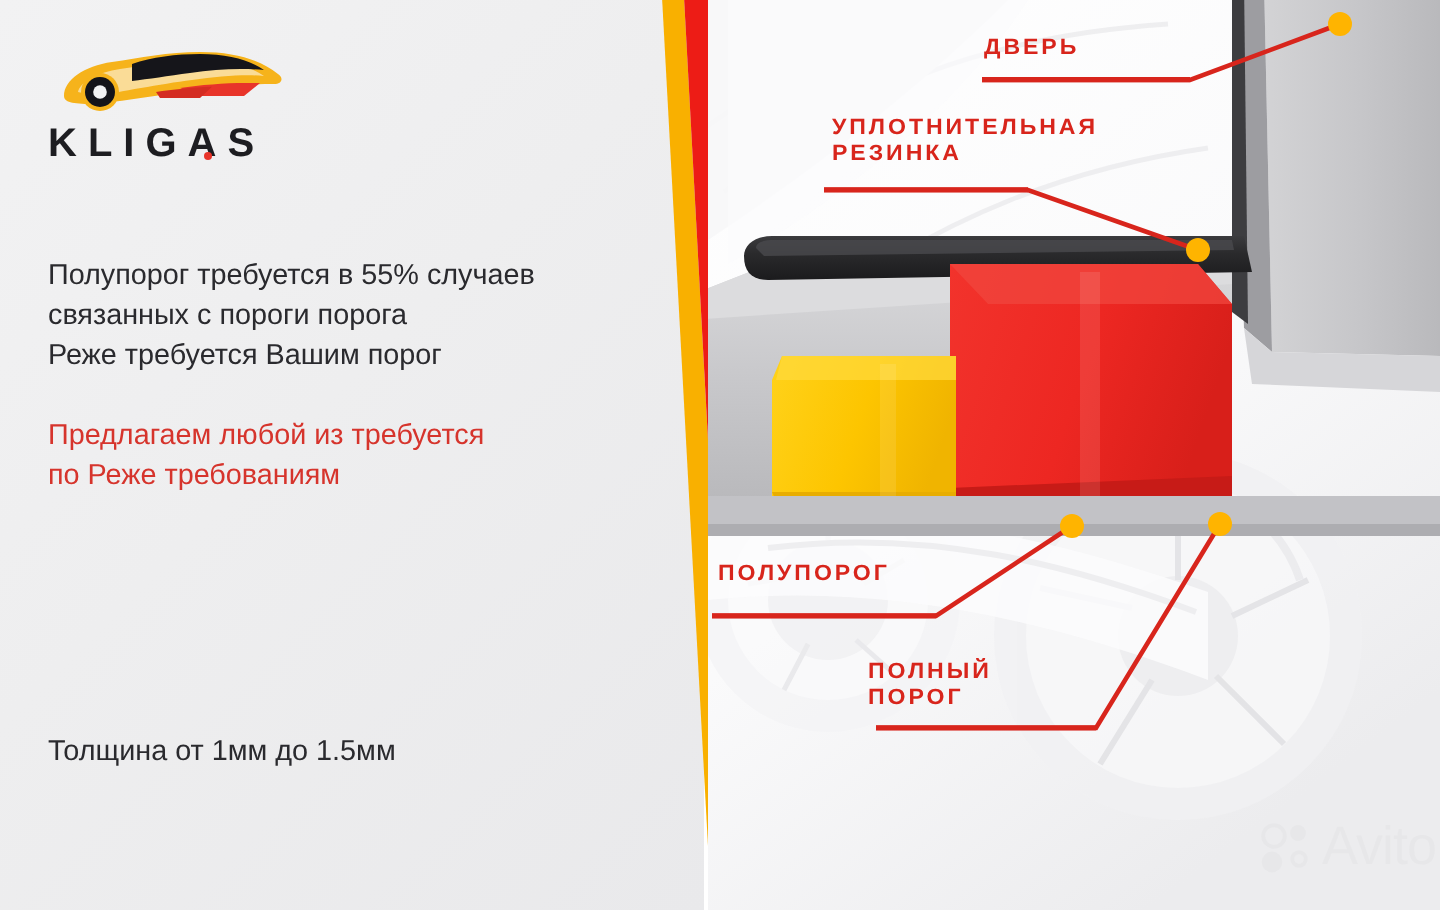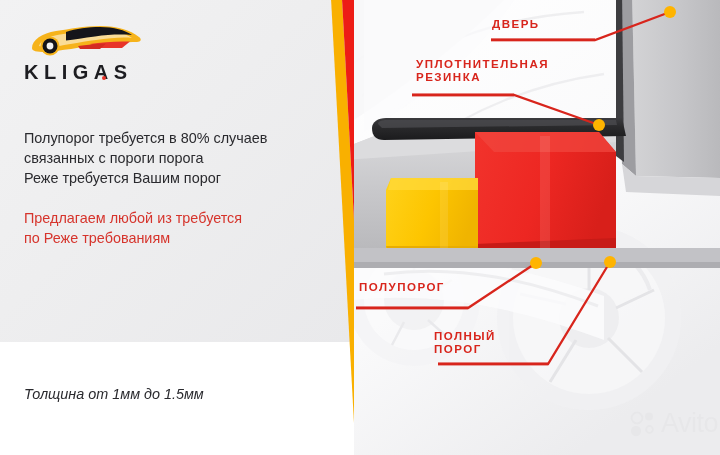--- a/index.html
+++ b/index.html
@@ -5,21 +5,21 @@
   html,body{margin:0;padding:0;background:#ffffff;}
   *{box-sizing:border-box;}
   #stage{
     position:relative;width:720px;height:455px;overflow:hidden;
     font-family:"Liberation Sans","DejaVu Sans",sans-serif;
     background:#ffffff;
   }
 
   
   .left-panel{
-    position:absolute;left:0;top:0;width:352px;height:342px;
+    position:absolute;left:0;top:0;width:352px;height:455px;
     background:linear-gradient(135deg,#f2f2f3 0%,#eeeeef 45%,#e9e9eb 100%);
     padding-left:16px;
   }
 
   
   .logo-wrap{position:absolute;left:24px;top:18px;width:160px;height:72px;}
   .logo-car{position:absolute;left:2px;top:0;width:120px;height:44px;}
   .logo-word{
     position:absolute;left:0px;top:44px;
     font-size:20px;font-weight:700;letter-spacing:5.5px;
@@ -29,21 +29,21 @@
     display:inline-block;width:4px;height:4px;border-radius:50%;
     background:#e8342a;position:absolute;left:78px;top:14px;
   }
 
   
   .txt-block{position:absolute;left:24px;color:#232326;}
   .txt-block p{margin:0;}
   .blk-1{top:128px;font-size:14.4px;line-height:20px;color:#2a2a2e;}
   .blk-2{top:208px;font-size:14.4px;line-height:20px;color:#d6342c;}
   .blk-3{top:280px;font-size:14.4px;line-height:20px;color:#2a2a2e;}
-  .blk-4{top:384px;font-size:14.4px;line-height:20px;color:#2a2a2e;font-style:italic;}
+  .blk-4{top:366px;font-size:14.4px;line-height:20px;color:#2a2a2e;}
 
   
   .stripe{position:absolute;top:-20px;height:500px;width:60px;transform-origin:top center;}
   .stripe-yellow{
     left:330px;width:11px;background:#f9b000;
     transform:skewX(3.1deg);
   }
   .stripe-red{
     left:341px;width:13px;background:#ed1c16;
     transform:skewX(3.1deg);
@@ -105,21 +105,21 @@
         <circle cx="24" cy="28" r="7.5" fill="#141419"></circle>
         <circle cx="24" cy="28" r="3.4" fill="#f2f2f3"></circle>
       </svg>
       <div class="logo-word">
         <span>KLIGAS</span>
         <span class="dot"></span>
       </div>
     </div>
 
     <div class="txt-block blk-1">
-      <p>Полупорог требуется в 80% случаев</p>
+      <p>Полупорог требуется в 55% случаев</p>
       <p>связанных с пороги порога</p>
       <p>Реже требуется Вашим порог</p>
     </div>
 
     <div class="txt-block blk-2">
       <p>Предлагаем любой из требуется</p>
       <p>по Реже требованиям</p>
     </div>
 
 

